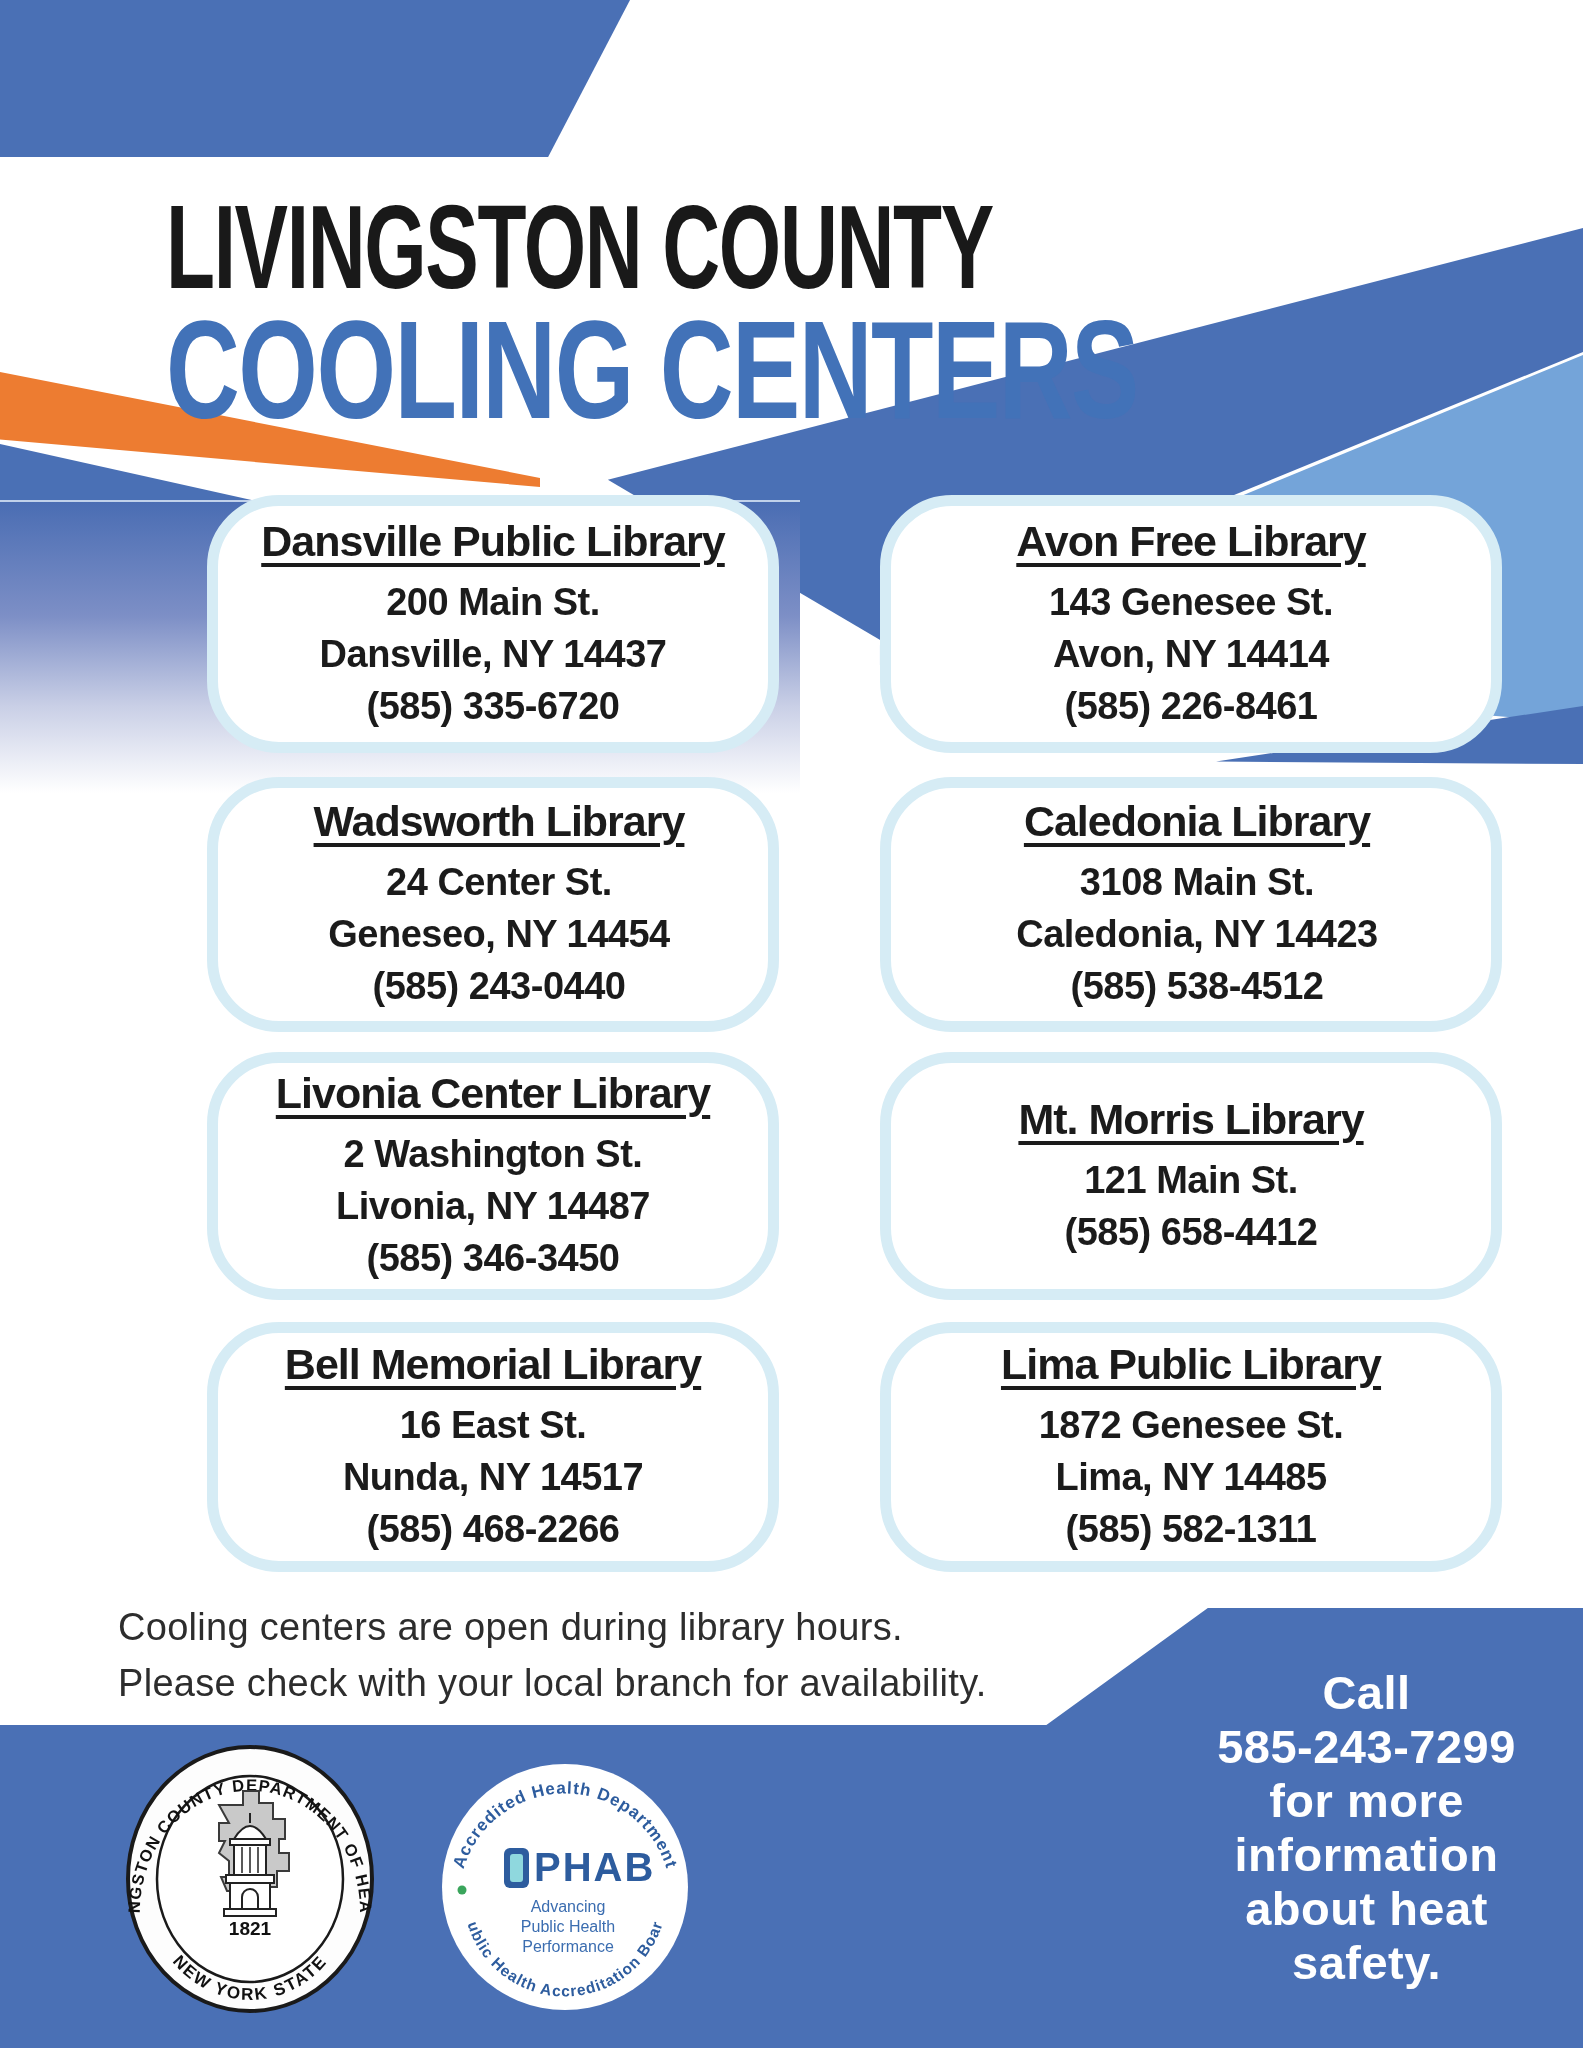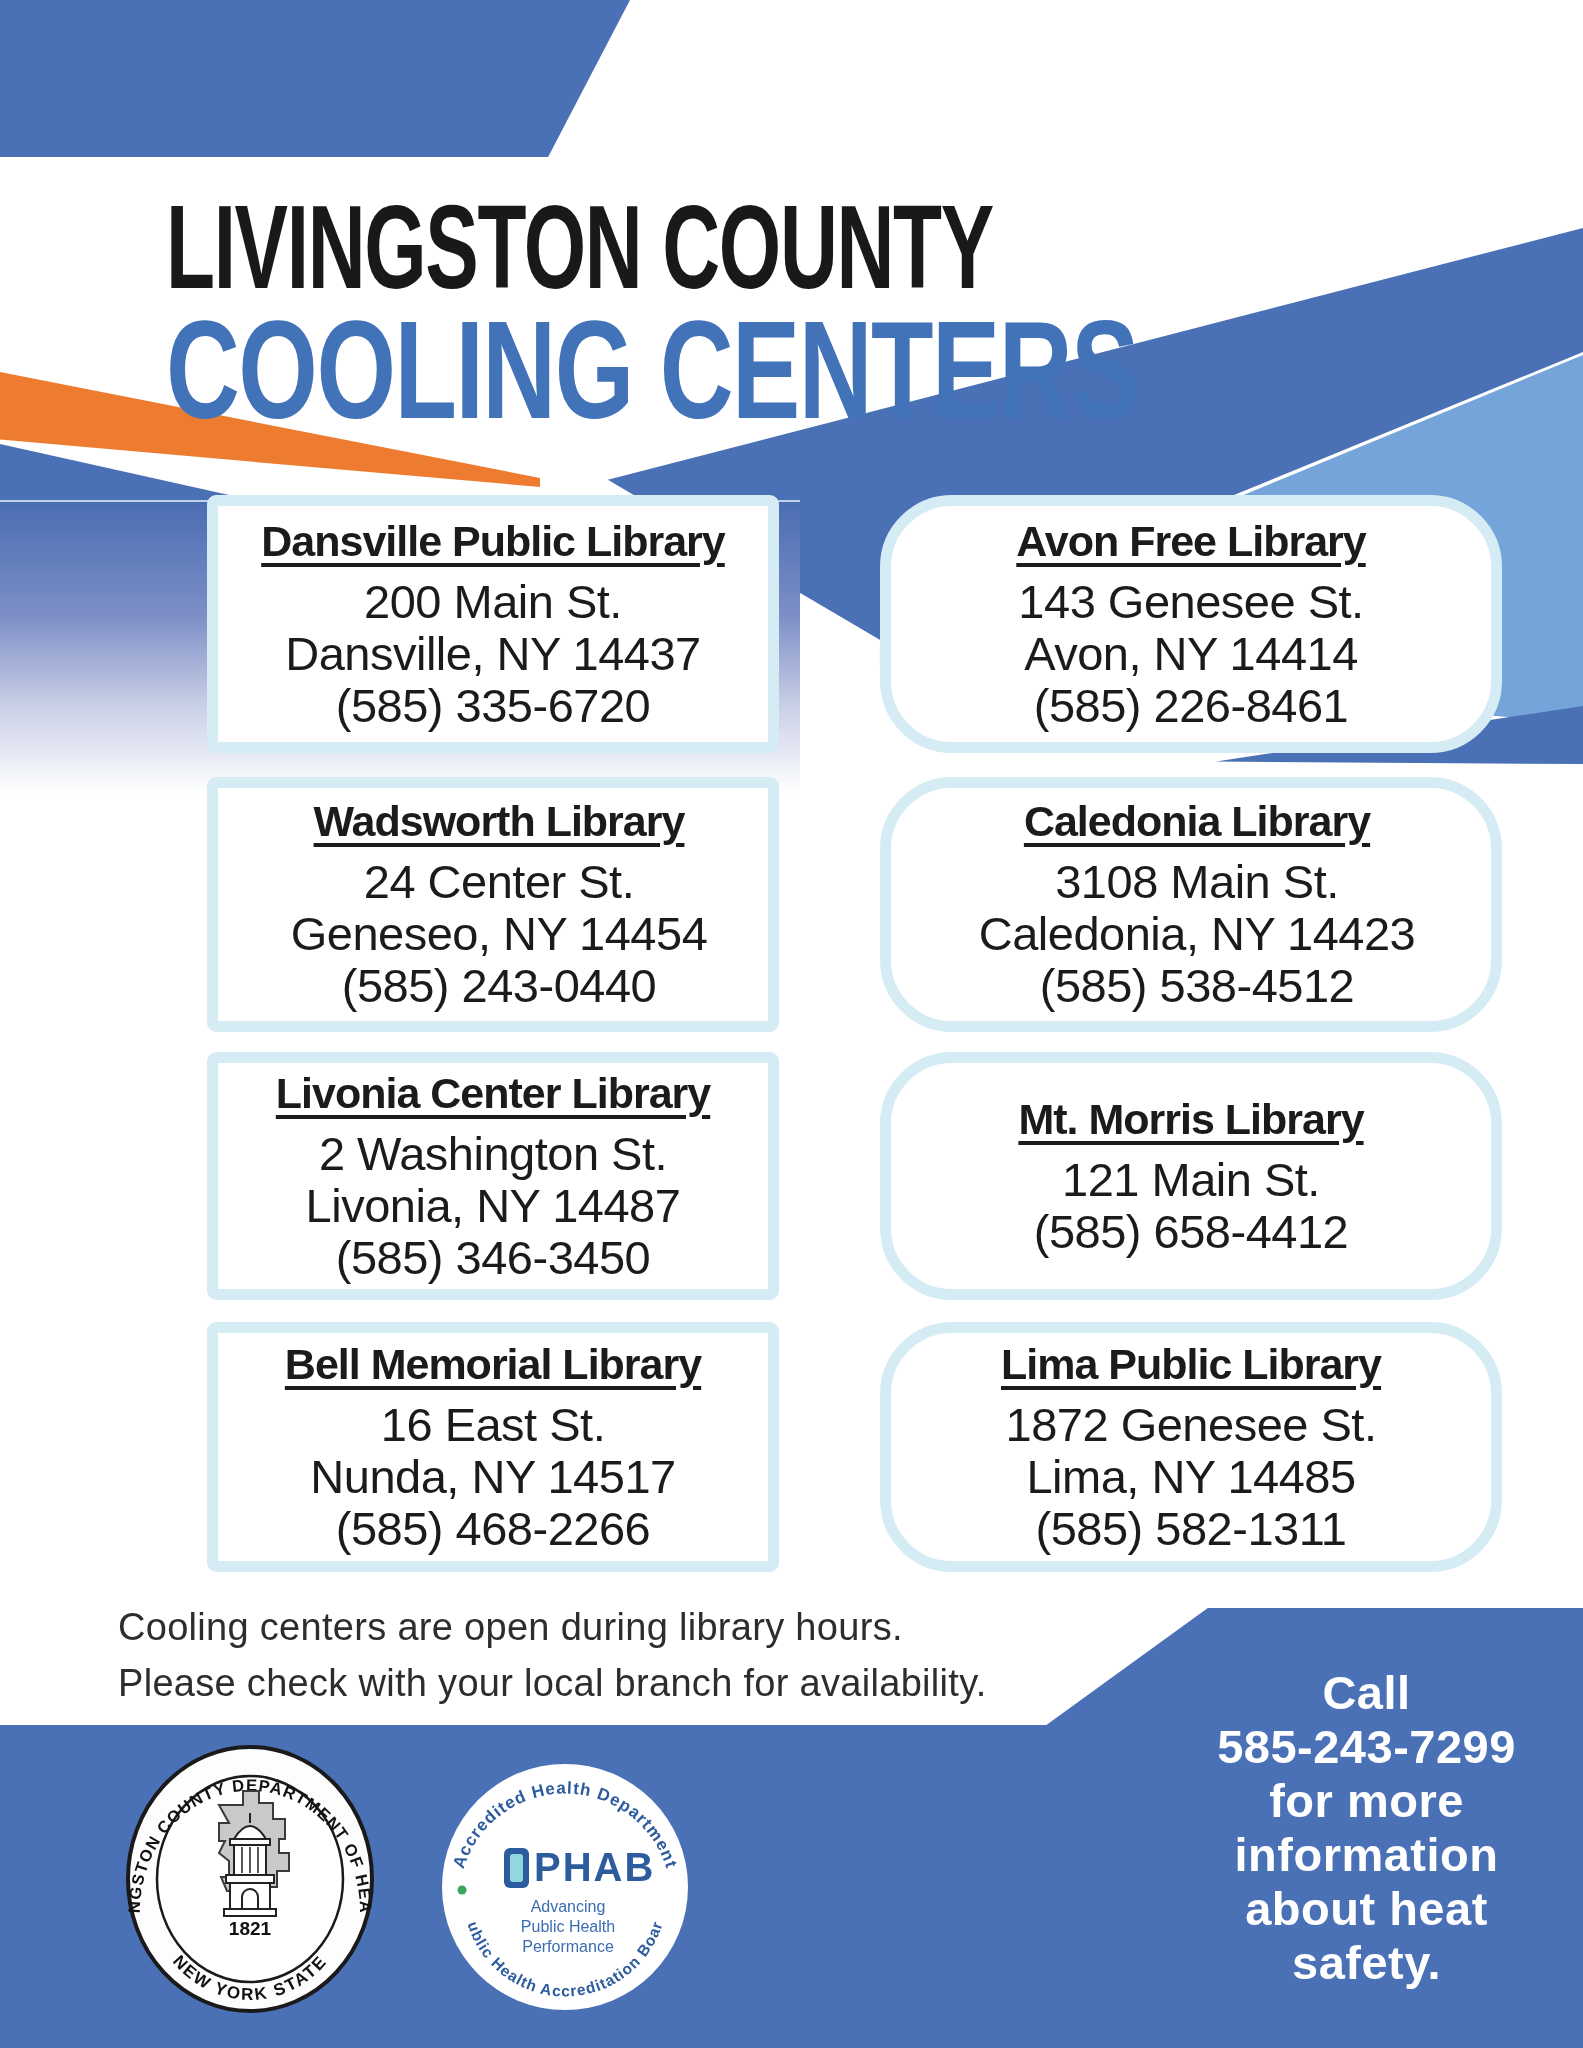--- a/index.html
+++ b/index.html
@@ -25,29 +25,29 @@
     clip-path:polygon(0 26.6%,66.1% 26.6%,76.3% 0,100% 0,100% 100%,0 100%);}
 
   .title-line{position:absolute;left:166px;white-space:nowrap;font-weight:800;
     transform-origin:left top;line-height:1;}
   .title-1{top:188px;font-size:118px;color:#191919;letter-spacing:-2px;transform:scaleX(.68);}
   .title-2{top:300px;font-size:140px;color:#4272b8;letter-spacing:-2px;transform:scaleX(.73);}
 
   .card{position:absolute;background:#ffffff;border:11px solid #d6ecf5;border-radius:72px;
     box-sizing:border-box;display:flex;flex-direction:column;align-items:center;
     justify-content:center;text-align:center;color:#1b1b1b;}
-  .col1{left:207px;width:572px;border-radius:9px;}
+  .col1{left:207px;width:572px;}
   .col2{left:880px;width:622px;text-align:center;}
   .r1{top:495px;height:258px;}
   .r2{top:777px;height:255px;padding-left:12px;}
   .r3{top:1052px;height:248px;}
   .r4{top:1322px;height:250px;}
   .lib-name{font-size:43px;font-weight:700;letter-spacing:-1px;margin-bottom:10px;
     text-decoration:underline;text-decoration-thickness:4px;text-underline-offset:7px;}
-  .lib-line{font-size:47px;font-weight:400;letter-spacing:-0.5px;line-height:52px;}
+  .lib-line{font-size:38px;font-weight:700;letter-spacing:-0.5px;line-height:52px;}
 
   .note-line{position:absolute;left:118px;font-size:38px;color:#2d2d2d;letter-spacing:.3px;
     white-space:nowrap;}
   .note-1{top:1606px;}
   .note-2{top:1662px;}
 
   .call-block{position:absolute;left:1150px;top:1666px;width:433px;text-align:center;
     color:#ffffff;font-weight:700;font-size:47px;line-height:54px;letter-spacing:.5px;}
 
   .seal-svg{position:absolute;left:124px;top:1743px;}

